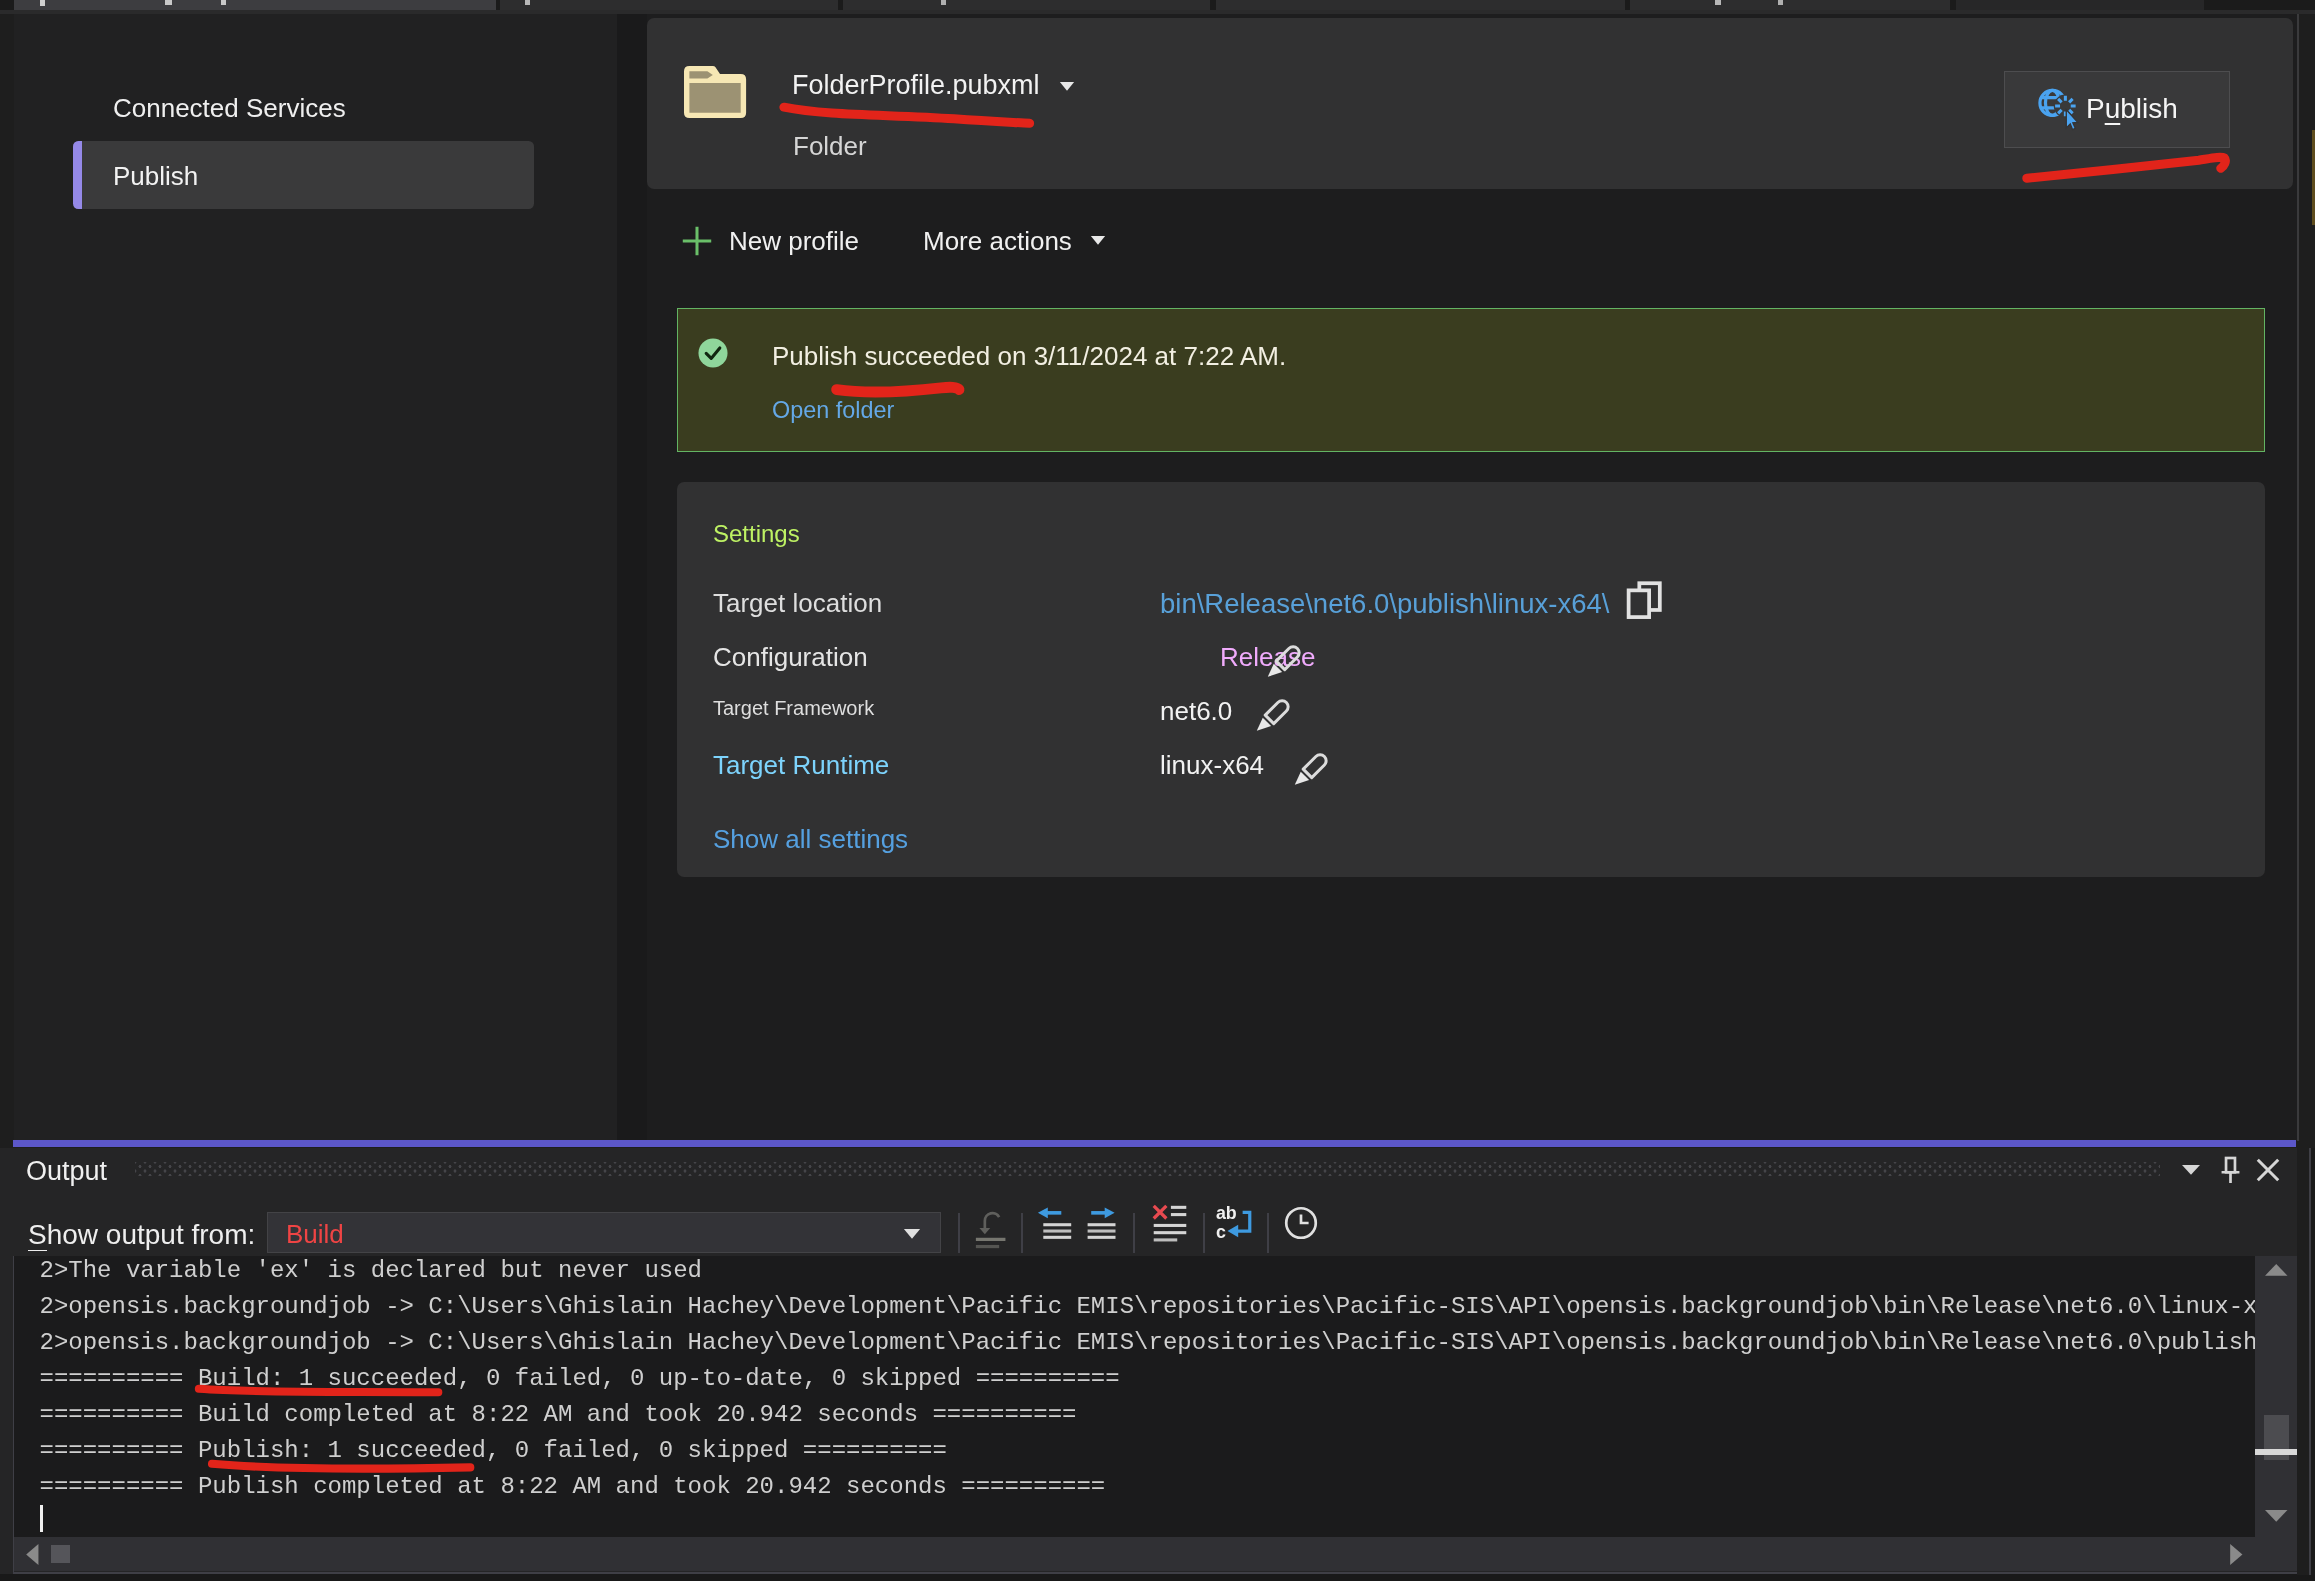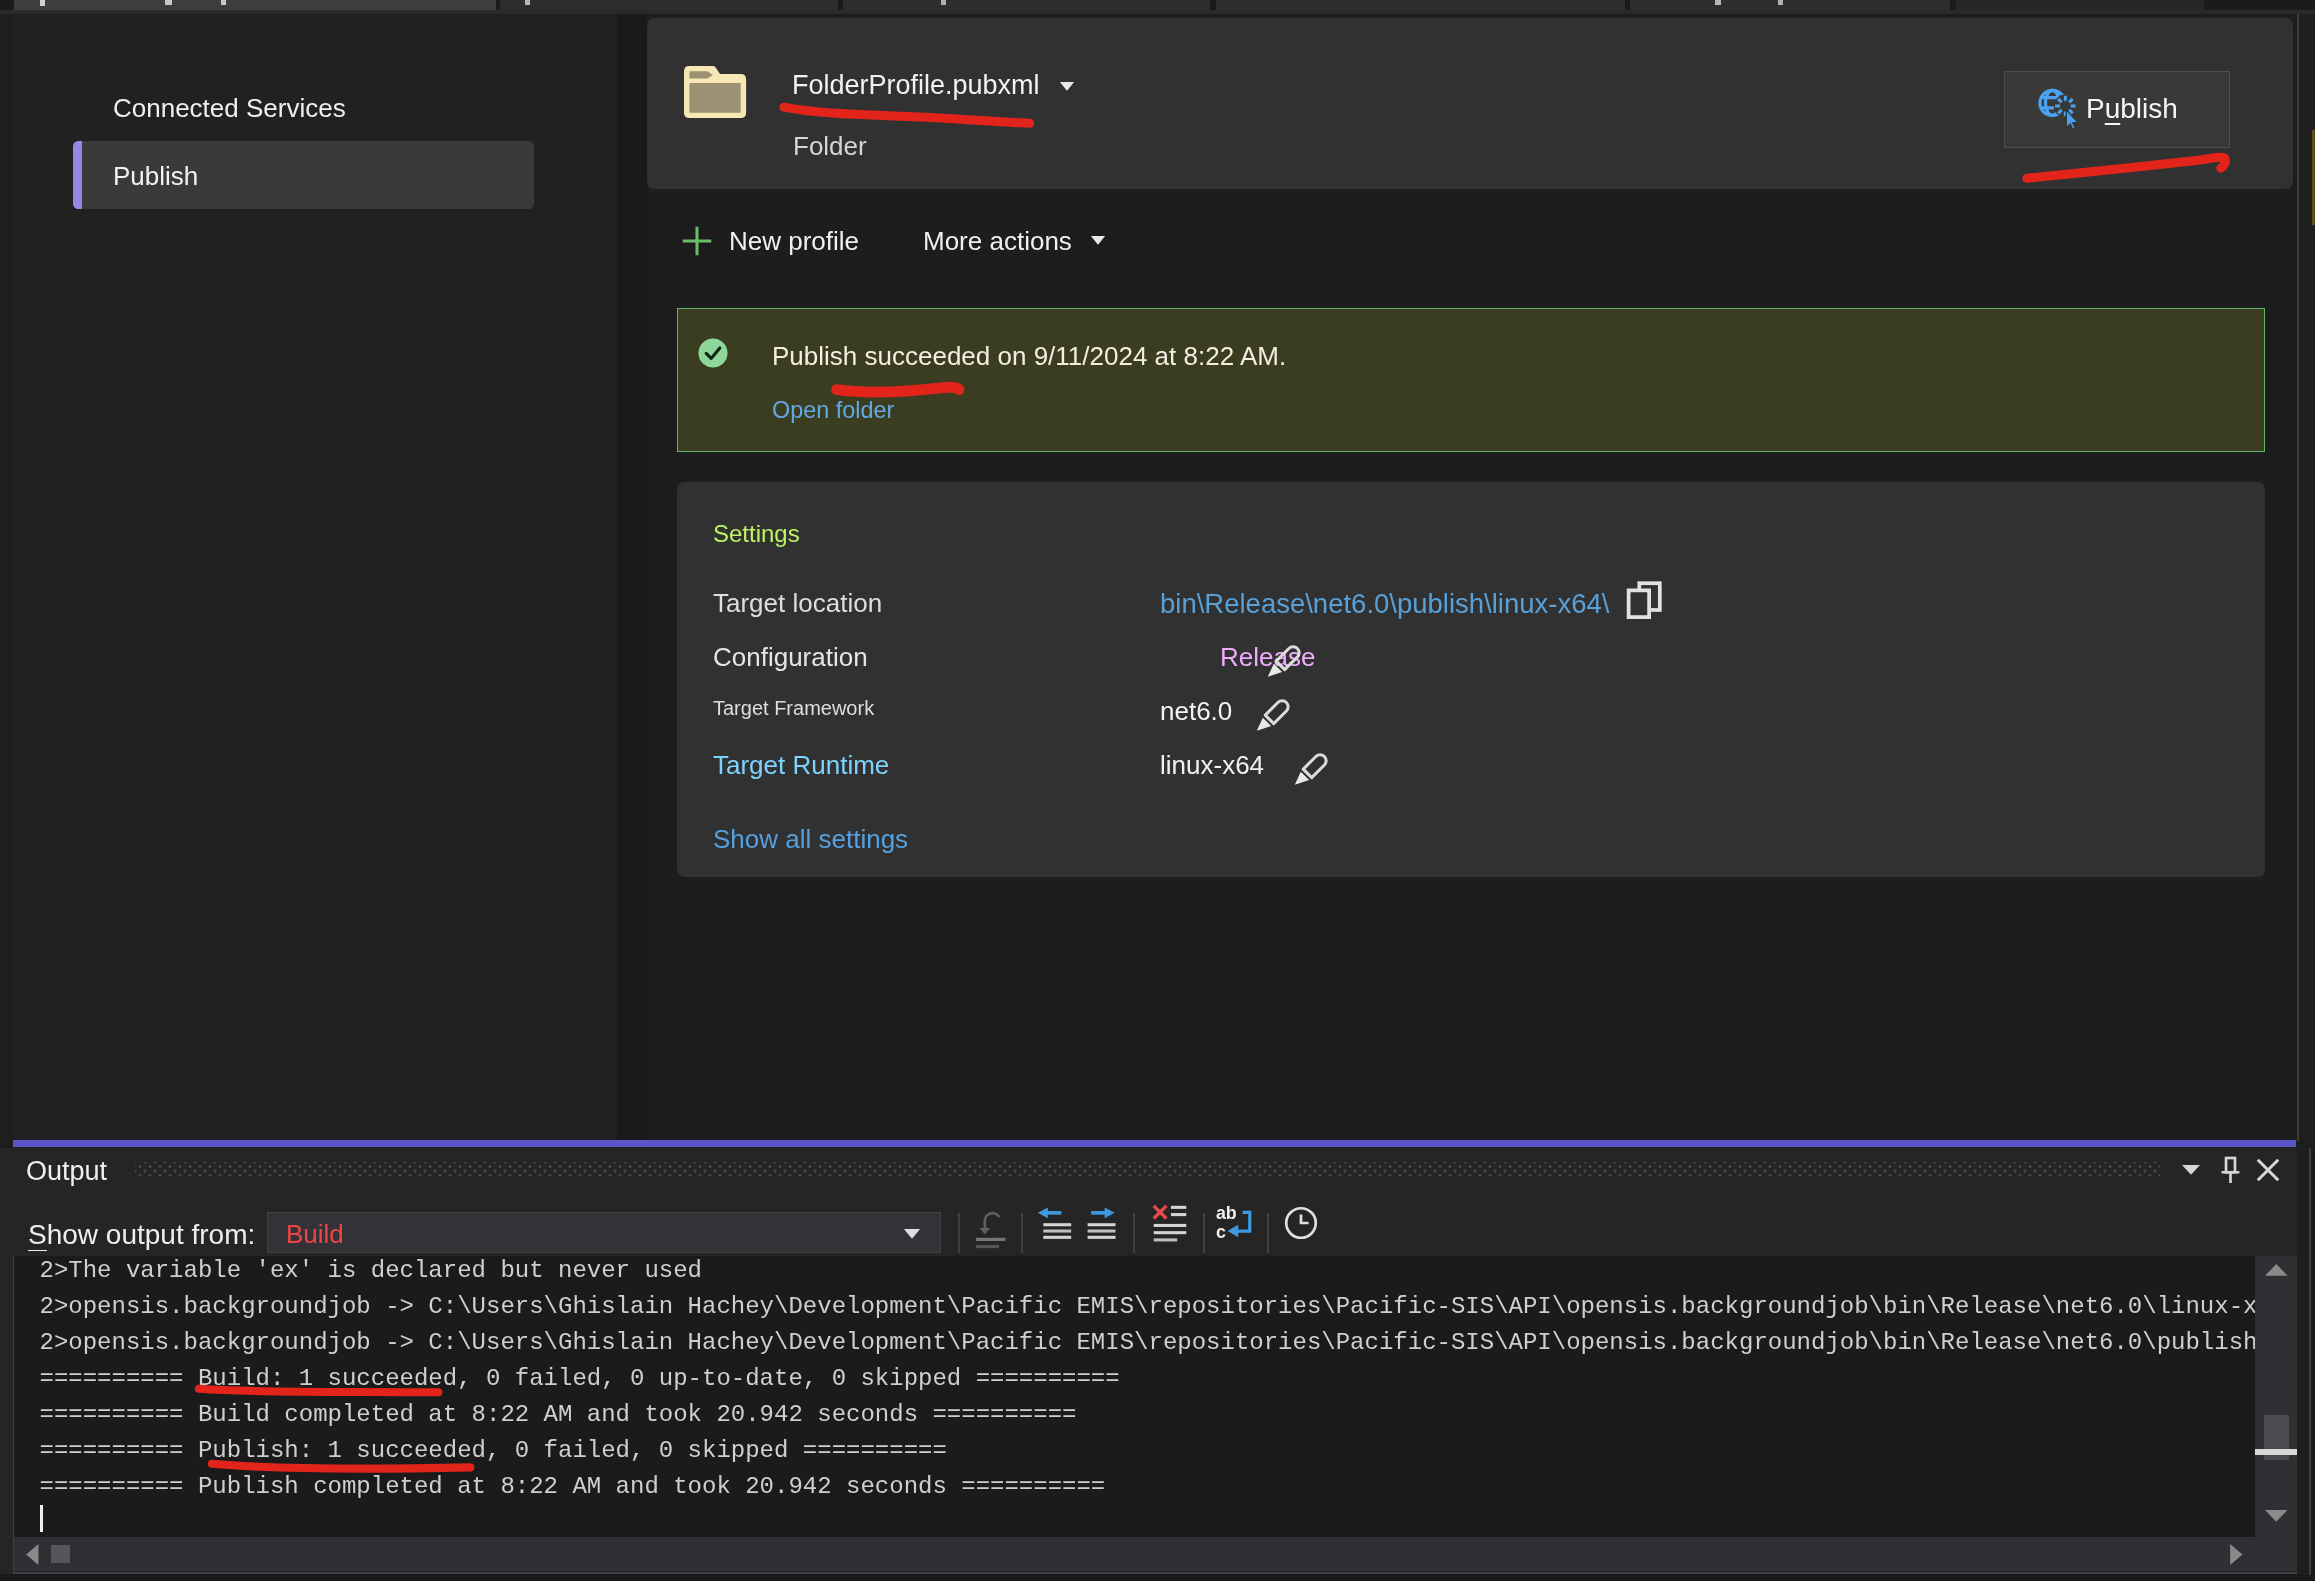--- a/index.html
+++ b/index.html
@@ -86,21 +86,21 @@
   <div class="txt" style="left:923px;top:228px;font-size:26px;color:#f0f0f0;">More actions</div>
   <svg style="left:1090px;top:235px;" width="16" height="10.8" viewBox="0 0 18 12">
       <path d="M1 1 L17 1 L9 11 Z" fill="#e8e8e8"></path>
     </svg>
 
   <div class="abs" style="left:677px;top:308px;width:1588px;height:144px;background:#3a3d1f;border:1.8px solid #63b463;box-sizing:border-box;"></div>
   <svg style="left:698px;top:338px;" width="30" height="30" viewBox="0 0 33 33">
     <circle cx="16.5" cy="16.5" r="16" fill="#8fd69b"></circle>
     <path d="M9 17 L14.5 22.5 L24 11" fill="none" stroke="#102610" stroke-width="3.4" stroke-linecap="round" stroke-linejoin="round"></path>
   </svg>
-  <div class="txt" style="left:772px;top:343px;font-size:26px;color:#f2efe2;">Publish succeeded on 9/11/2024 at 8:22 AM.</div>
+  <div class="txt" style="left:772px;top:343px;font-size:26px;color:#f2efe2;">Publish succeeded on 3/11/2024 at 7:22 AM.</div>
   <div class="txt" style="left:772px;top:399px;font-size:23.4px;color:#64a8e6;">Open folder</div>
 
   <svg style="left:824px;top:368px;" width="153" height="36" viewBox="0 0 170 40">
     <path d="M14 24 C 50 29, 95 26, 130 22 C 140 21, 148 21, 150 24" fill="none" stroke="#e2241a" stroke-width="12" stroke-linecap="round"></path>
   </svg>
 
   <div class="abs" style="left:677px;top:482px;width:1588px;height:395px;background:#313132;border-radius:7.2px;"></div>
   <div class="txt" style="left:713px;top:522px;font-size:24px;color:#bef264;">Settings</div>
   <div class="txt" style="left:713px;top:590px;font-size:26px;color:#dedede;">Target location</div>
   <div class="txt" style="left:1160px;top:590px;font-size:27.5px;color:#58a0d8;">bin\Release\net6.0\publish\linux-x64\</div>

